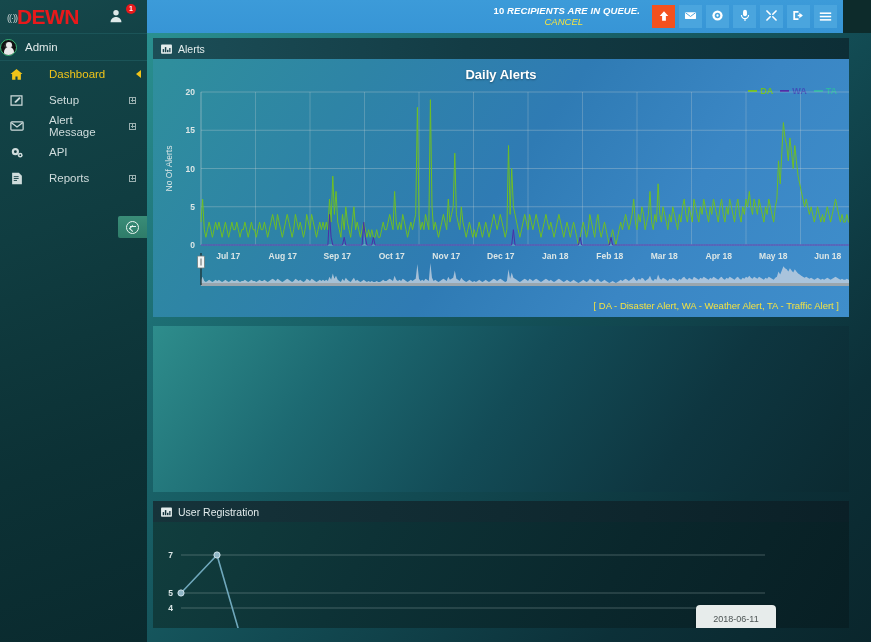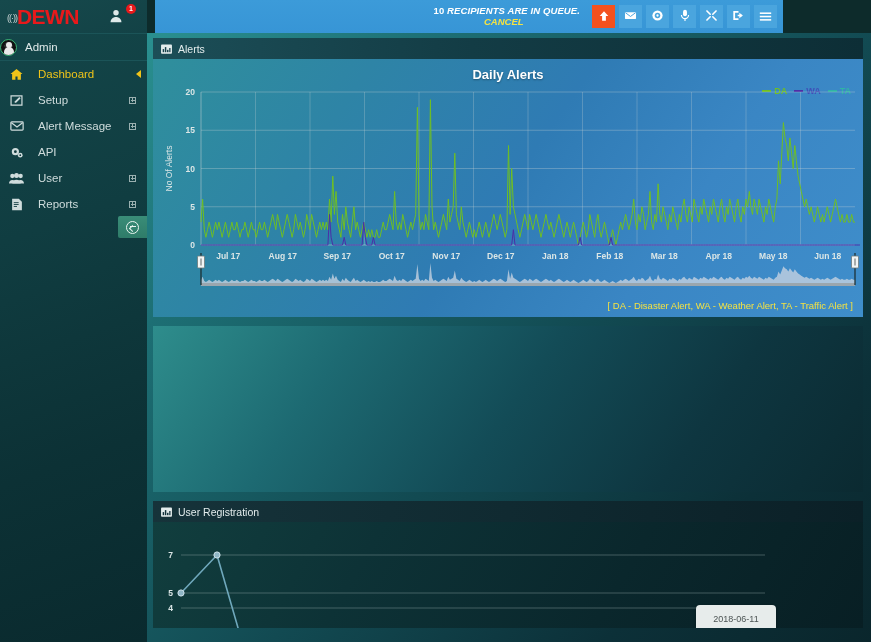--- a/index.html
+++ b/index.html
@@ -65,21 +65,21 @@
   }
   .avatar:before{
     content:""; position:absolute; left:50%; top:16%;
     transform:translateX(-50%);
     width:6px;height:6px;border-radius:50%;background:#e9e9e9; z-index:2;
   }
   #profile-name { color:#dfe9e9; font-size: 11.5px; }
 
   .nav-item {
     height: 26px; display:flex; align-items:center;
-    padding-left: 9px; gap: 14px; position:relative;
+    padding-left: 9px; gap: 25px; position:relative;
     color: #cfdcdc; font-size: 11.5px; cursor: default;
   }
   .nav-item .nicon { width:15px; text-align:center; flex:none; display:flex; align-items:center; justify-content:center;}
   .nav-item.active { color:#f0c419; }
   .nav-item.active .nicon svg path,
   .nav-item.active .nicon svg polygon { fill:#f0c419; }
   .nav-label { flex:1; }
   .nav-plus {
     font-size: 9px; color:#9ab0b0; margin-right: 11px;
     border:1px solid #9ab0b0; width:7px;height:7px;
@@ -107,45 +107,44 @@
     width:6px;height:1.4px;background:#eaf6f2;
   }
   .circ-arrow:after{
     content:""; position:absolute; left:2.6px; top:4.6px;
     width:4px;height:4px;border-left:1.4px solid #eaf6f2;border-bottom:1.4px solid #eaf6f2;
     transform:rotate(45deg);
   }
 
   
   #topbar {
-    position:absolute; left:147px; top:0; width:628px; height:33px;
+    position:absolute; left:147px; top:0; width:696px; height:33px;
     background: linear-gradient(180deg,#3c9bd9 0%, #3795d6 100%);
     display:flex; align-items:center; justify-content:flex-end;
     padding-right: 6px;
-    margin-left: 8px;
   }
   #queue-status {
     text-align:right; margin-right: 8px; line-height: 1.12;
   }
   #queue-line { color:#ffffff; font-size: 9.5px; font-style: italic; font-weight: bold; letter-spacing:0.1px;}
   #queue-line .qnum { font-weight:bold; font-style: normal; }
-  #cancel-link { color:#f4e242; font-size:9.5px; font-style: italic; font-weight:bold; display:block; text-align:center; padding-right:6px;}
+  #cancel-link { color:#f4e242; font-size:9.5px; font-style: italic; font-weight:normal; display:block; text-align:center; padding-right:6px;}
   .tb-btn {
     width: 23px; height: 23px; margin-left: 4px;
     background: #4aa5de;
     display:flex;align-items:center;justify-content:center;
     color:#fff;
   }
   .tb-btn.primary { background:#f4511e; }
 
   
   #main {
     position:absolute; left:147px; top:33px; width:724px; height:609px;
     background: linear-gradient(135deg,#2a9090 0%, #1d6f74 22%, #124a52 55%, #0c3038 80%, #0a262c 100%);
-    padding: 5px 8px 0 6px;
+    padding: 5px 22px 0 6px;
     overflow:hidden;
   }
   .panel { margin-bottom: 9px; }
   .panel-head {
     height: 21px;
     background: linear-gradient(90deg,#1c4e57 0%, #133c45 45%, #0d2e36 100%);
     display:flex; align-items:center; gap:6px; padding-left: 8px;
     color:#e3ecec; font-size: 10.5px;
   }
   .panel-head.dark {
@@ -265,34 +264,20 @@
             <circle cx="6" cy="7" r="4.4"></circle>
             <circle cx="12" cy="11.3" r="2.9"></circle>
           </g>
         <circle cx="6" cy="7" r="1.7" fill="#123b3f"></circle>
           <circle cx="12" cy="11.3" r="1.1" fill="#123b3f"></circle>
       </svg>
     </span>
     <span class="nav-label">API</span>
   </div>
 
-  <div class="nav-item">
-    <span class="nicon">
-      <svg width="15" height="13" viewBox="0 0 18 14">
-          <g fill="#cfdcdc">
-            <circle cx="4" cy="4" r="2.6"></circle>
-            <circle cx="14" cy="4" r="2.6"></circle>
-            <circle cx="9" cy="3.4" r="3"></circle>
-            <path d="M0 13c0-2.5 1.8-4.2 4-4.2S8 10.5 8 13zM10 13c0-2.5 1.8-4.2 4-4.2S18 10.5 18 13zM4 13.4c0-3 2.2-5 5-5s5 2 5 5z"></path>
-          </g>
-        </svg>
-    </span>
-    <span class="nav-label">User</span>
-    <span class="nav-plus"></span>
-  </div>
 
   <div class="nav-item">
     <span class="nicon">
       <svg width="12" height="13" viewBox="0 0 14 16">
           <path d="M1 0.8h8.2L13 4.6V15.2H1z" fill="#cfdcdc"></path>
           <g fill="#153f43">
             <rect x="3" y="5.2" width="6" height="1.1"></rect>
             <rect x="3" y="7.5" width="6" height="1.1"></rect>
             <rect x="3" y="9.8" width="4" height="1.1"></rect>
           </g>

